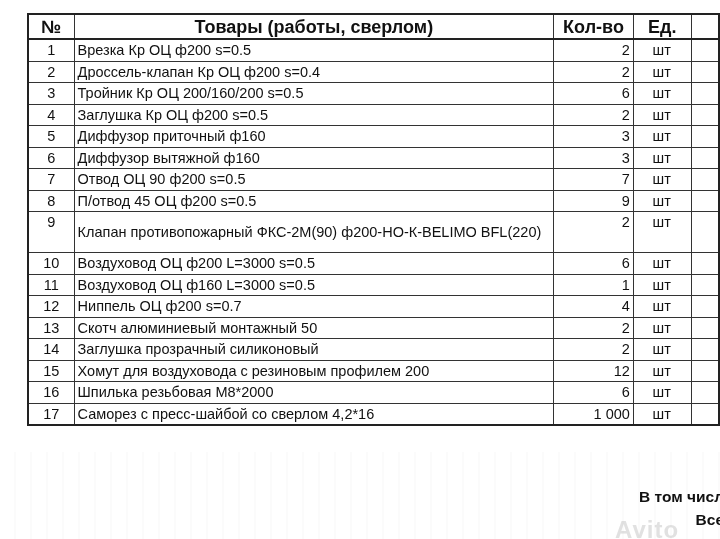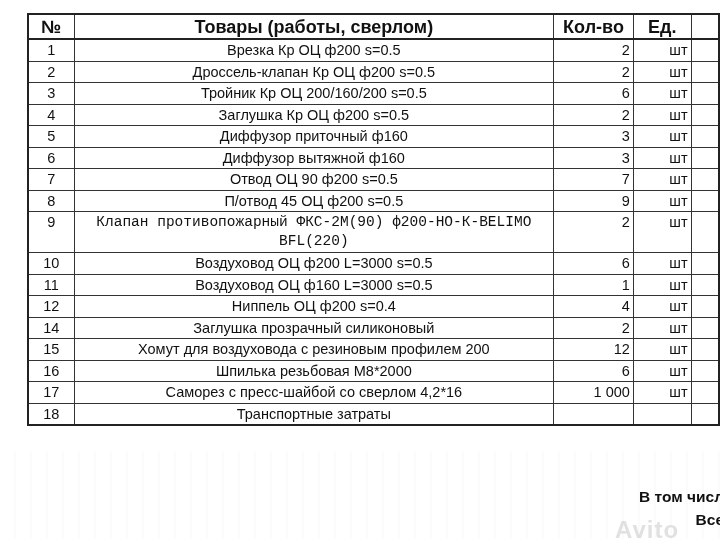--- a/index.html
+++ b/index.html
@@ -27,24 +27,24 @@
   }
   th {
     font-weight: bold;
     font-size: 18px;
     height: 23px;
     border-bottom: 2px solid #222;
     text-align: center;
   }
   td { height: 20.5px; }
   td.num { text-align: center; }
-  td.desc { text-align: center; }
-  td.desc.wrap { white-space: normal; line-height: 19px; height: 40px; font-family: Liberation Mono, monospace; }
+  td.desc { text-align: left; }
+  td.desc.wrap { white-space: normal; line-height: 19px; height: 40px; }
   td.qty { text-align: right; }
-  td.unit { text-align: right; padding-left: 2px; }
+  td.unit { text-align: center; padding-left: 2px; }
   td.extra, th.extra { }
   col.c-num { width: 48px; }
   col.c-desc { width: 492px; }
   col.c-qty { width: 81px; }
   col.c-unit { width: 60px; }
   col.c-extra { width: 30px; }
   .totals {
     position: absolute;
     right: -4px;
     font-weight: bold;
@@ -94,21 +94,21 @@
     <tbody>
       <tr>
         <td class="num">1</td>
         <td class="desc">Врезка Кр ОЦ ф200 s=0.5</td>
         <td class="qty">2</td>
         <td class="unit">шт</td>
         <td class="extra"></td>
       </tr>
       <tr>
         <td class="num">2</td>
-        <td class="desc">Дроссель-клапан Кр ОЦ ф200 s=0.5</td>
+        <td class="desc">Дроссель-клапан Кр ОЦ ф200 s=0.4</td>
         <td class="qty">2</td>
         <td class="unit">шт</td>
         <td class="extra"></td>
       </tr>
       <tr>
         <td class="num">3</td>
         <td class="desc">Тройник Кр ОЦ 200/160/200 s=0.5</td>
         <td class="qty">6</td>
         <td class="unit">шт</td>
         <td class="extra"></td>
@@ -164,22 +164,29 @@
       </tr>
       <tr>
         <td class="num">11</td>
         <td class="desc">Воздуховод ОЦ ф160 L=3000 s=0.5</td>
         <td class="qty">1</td>
         <td class="unit">шт</td>
         <td class="extra"></td>
       </tr>
       <tr>
         <td class="num">12</td>
-        <td class="desc">Ниппель ОЦ ф200 s=0.4</td>
+        <td class="desc">Ниппель ОЦ ф200 s=0.7</td>
         <td class="qty">4</td>
+        <td class="unit">шт</td>
+        <td class="extra"></td>
+      </tr>
+      <tr>
+        <td class="num">13</td>
+        <td class="desc">Скотч алюминиевый монтажный 50</td>
+        <td class="qty">2</td>
         <td class="unit">шт</td>
         <td class="extra"></td>
       </tr>
       <tr>
         <td class="num">14</td>
         <td class="desc">Заглушка прозрачный силиконовый</td>
         <td class="qty">2</td>
         <td class="unit">шт</td>
         <td class="extra"></td>
       </tr>
@@ -197,26 +204,19 @@
         <td class="unit">шт</td>
         <td class="extra"></td>
       </tr>
       <tr>
         <td class="num">17</td>
         <td class="desc">Саморез с пресс-шайбой со сверлом 4,2*16</td>
         <td class="qty">1 000</td>
         <td class="unit">шт</td>
         <td class="extra"></td>
       </tr>
-      <tr>
-        <td class="num">18</td>
-        <td class="desc">Транспортные затраты</td>
-        <td class="qty"></td>
-        <td class="unit"></td>
-        <td class="extra"></td>
-      </tr>
     </tbody>
   </table>
 </div>
 
 <div class="watermark">Avito</div>
 <div class="totals t1">В том числ</div>
 <div class="totals t2">Все</div>
 
 </body></html>

